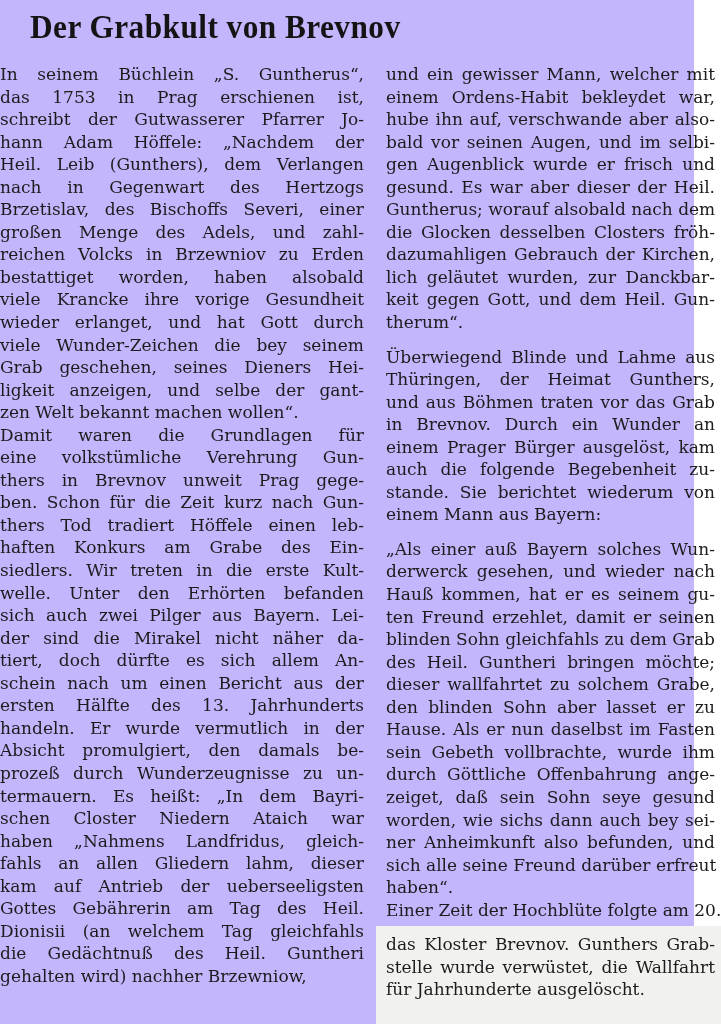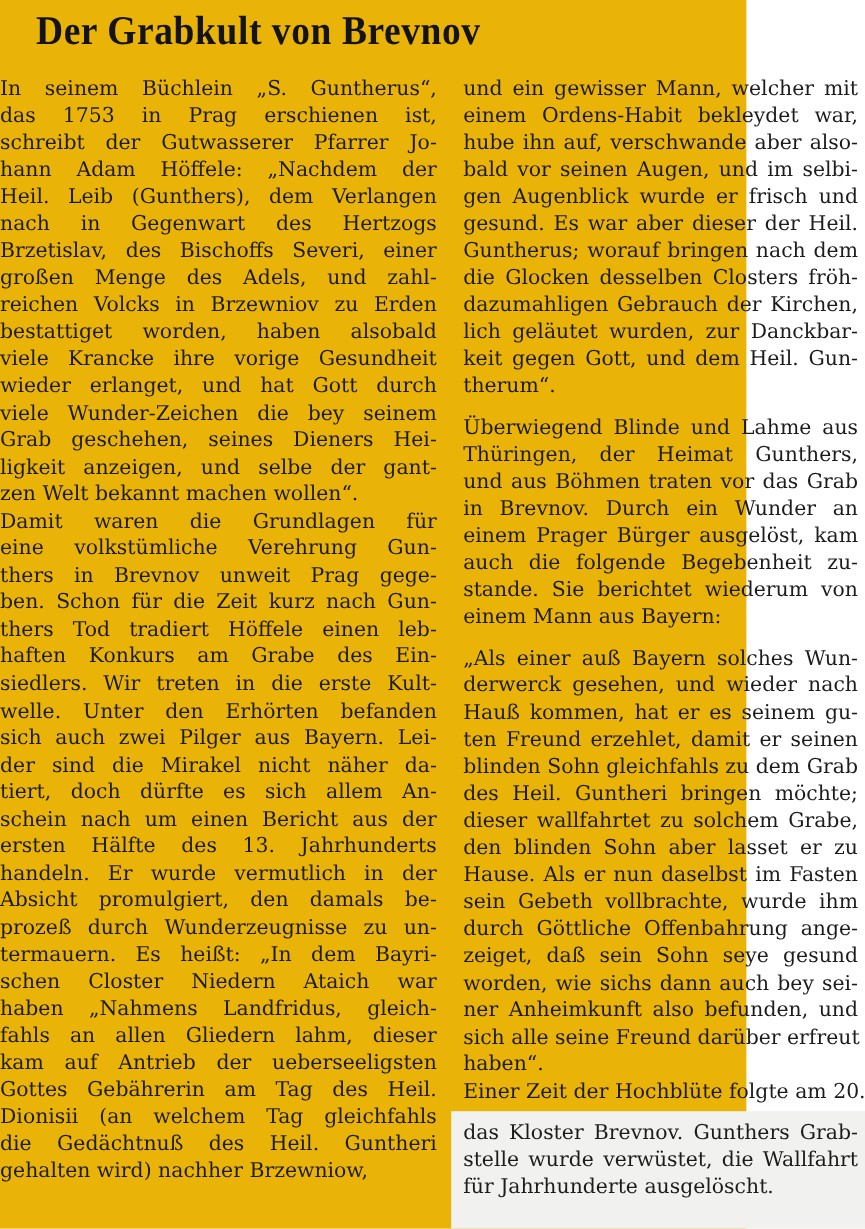--- a/index.html
+++ b/index.html
@@ -11,23 +11,23 @@
       width: 721px;
       height: 1024px;
       position: relative;
       overflow: hidden;
       color: #1c1c1c;
       font-family: "DejaVu Serif", "Liberation Serif", serif;
     }
     .page {
       position: absolute;
       left: 0; top: 0;
-      width: 622px;
+      width: 694px;
       height: 1024px;
-      background: #eab308;
+      background: #c4b5fd;
     }
     .title {
       position: absolute;
       left: 30px;
       top: 8px;
       font-family: "Liberation Serif", "DejaVu Serif", serif;
       font-weight: bold;
       font-size: 34px;
       letter-spacing: 0.5px;
       color: #141414;
@@ -130,21 +130,21 @@
   </div>
 
   <div class="column col-right">
     <div class="block">
         <span class="line">und ein gewisser Mann, welcher mit</span>
         <span class="line">einem Ordens-Habit bekleydet war,</span>
         <span class="line">hube ihn auf, verschwande aber also-</span>
         <span class="line">bald vor seinen Augen, und im selbi-</span>
         <span class="line">gen Augenblick wurde er frisch und</span>
         <span class="line">gesund. Es war aber dieser der Heil.</span>
-        <span class="line">Guntherus; worauf bringen nach dem</span>
+        <span class="line">Guntherus; worauf alsobald nach dem</span>
         <span class="line">die Glocken desselben Closters fröh-</span>
         <span class="line">dazumahligen Gebrauch der Kirchen,</span>
         <span class="line">lich geläutet wurden, zur Danckbar-</span>
         <span class="line">keit gegen Gott, und dem Heil. Gun-</span>
         <span class="line last">therum“.</span>
       </div>
     <div class="gap-med"></div>
     <div class="block">
         <span class="line">Überwiegend Blinde und Lahme aus</span>
         <span class="line">Thüringen, der Heimat Gunthers,</span>

